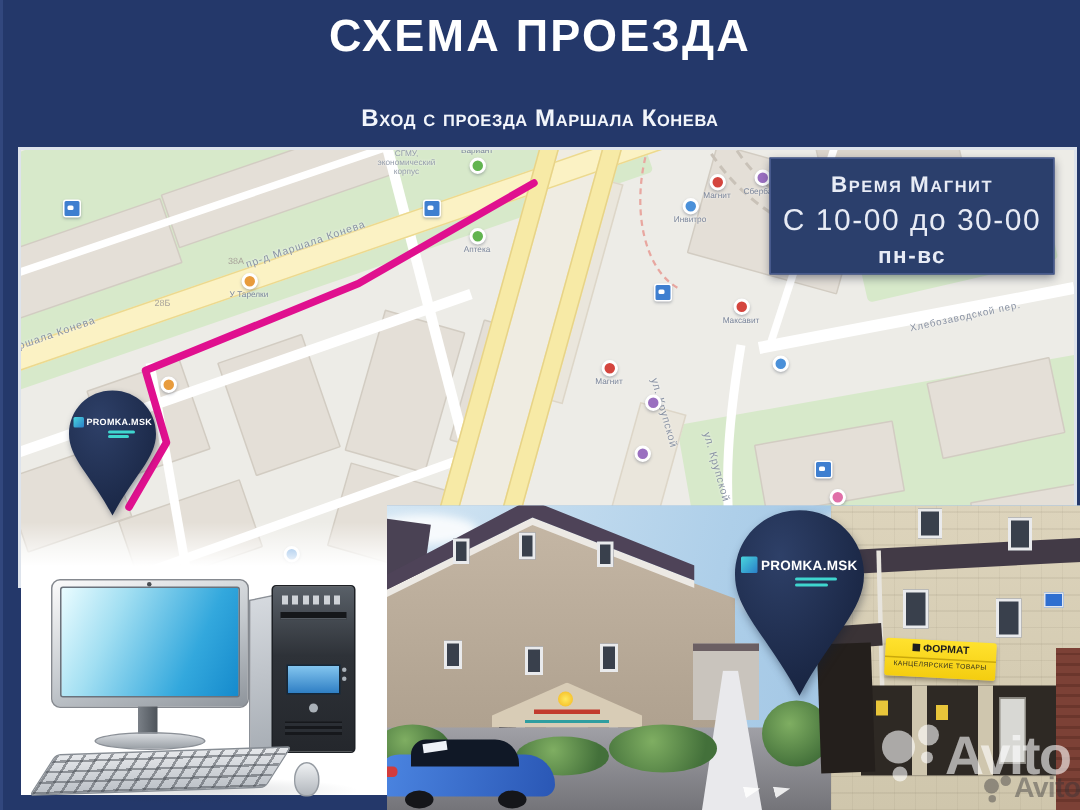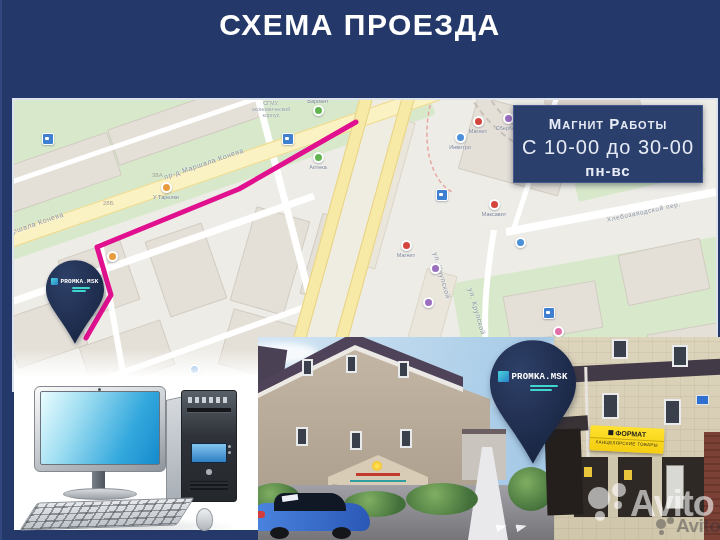--- a/index.html
+++ b/index.html
@@ -32,21 +32,21 @@
   .poi-red{background:#d4453e;} .poi-orange{background:#e89b3c;} .poi-green{background:#62b450;}
   .poi-blue{background:#4a90d9;} .poi-purple{background:#9a6fc0;} .poi-pink{background:#e06fa8;}
   .poi-lbl{font-size:5.5px;color:#7b869b;white-space:nowrap;text-shadow:0 0 2px #fff;width:80px;text-align:center;}
   .transit{width:10px;height:10px;background:#3f7fd0;border:1px solid #ffffff;border-radius:2px;
            box-shadow:0 1px 2px rgba(60,70,90,.35);}
   .transit i{position:absolute;left:2px;top:3px;width:4px;height:3px;background:#fff;border-radius:1px;}
   .campus{font-size:5.5px;line-height:6px;color:#959dab;text-align:center;width:70px;text-shadow:0 0 2px #fff;}
   .fade-w{background:linear-gradient(to bottom, rgba(255,255,255,0), #ffffff 70%);}
 
   
-  .pin-logo-row{display:flex;align-items:center;justify-content:center;gap:2px;font-family:Liberation Mono, monospace;}
+  .pin-logo-row{display:flex;align-items:center;justify-content:center;gap:2px;}
   .pin-ic{background:linear-gradient(135deg,#49d6dd,#2a7fc9);border-radius:1px;}
   .pin-txt{color:#ffffff;font-weight:700;letter-spacing:.2px;white-space:nowrap;}
   .pin-bar{background:#3fd6cf;border-radius:1px;}
 
   
   #hours{left:513px;top:105px;width:190px;height:78px;background:#2b3f6c;border:1px solid #46598c;
          box-sizing:border-box;z-index:5;color:#e7ebf5;text-align:center;padding-top:9px;
          box-shadow:0 2px 6px rgba(10,18,40,.45);}
   .hrs1{font-size:15px;font-weight:700;letter-spacing:1px;}
   .hrs2{font-size:20px;letter-spacing:1px;margin-top:4px;}
@@ -97,20 +97,21 @@
   .wm2-txt{font-weight:700;letter-spacing:-.5px;color:rgba(50,50,55,.42);}
   .wm2-dot{border-radius:50%;background:rgba(50,50,55,.42);}
 </style>
 </head>
 <body>
 
 <div id="canvas">
 
   <div class="abs hdr">
     <div class="abs hdr-title">СХЕМА ПРОЕЗДА</div>
+    <div class="abs hdr-line3 sc">Вход с проезда Маршала Конева</div>
   </div>
 
   <div id="map" class="abs">
 
     <div class="abs green" style="left:-60px;top:-55px;width:470px;height:150px;transform:rotate(-19deg);"></div>
     <div class="abs green" style="left:556px;top:24px;width:130px;height:64px;transform:rotate(-13deg);"></div>
     <div class="abs green" style="left:448px;top:158px;width:280px;height:150px;transform:rotate(-10deg);"></div>
 
     <div class="abs bld" style="left:95px;top:4px;width:150px;height:36px;transform:rotate(-19deg);"></div>
     <div class="abs bld" style="left:-28px;top:52px;width:130px;height:44px;transform:rotate(-19deg);"></div>
@@ -221,21 +222,21 @@
         </div>
         <div class="pin-bar" style="width:18px;height:1.5px;margin:2px auto 0 26px;"></div>
         <div class="pin-bar" style="width:14px;height:1.5px;margin:1.5px auto 0 26px;"></div>
       </div>
     </div>
 
     <div class="abs fade-w" style="left:0;top:248px;width:246px;height:42px;"></div>
   </div>
 
   <div id="hours" class="abs">
-    <div class="hrs1 sc">Магнит Работы</div>
+    <div class="hrs1 sc">Время Магнит</div>
     <div class="hrs2">С 10-00 до 30-00</div>
     <div class="hrs3">пн-вс</div>
   </div>
 
   <div id="panel" class="abs"></div>
 
   <div id="pc" class="abs">
     <div class="abs pc-shadow"></div>
     <div class="abs tw-side"></div>
     <div class="abs tw-front">

